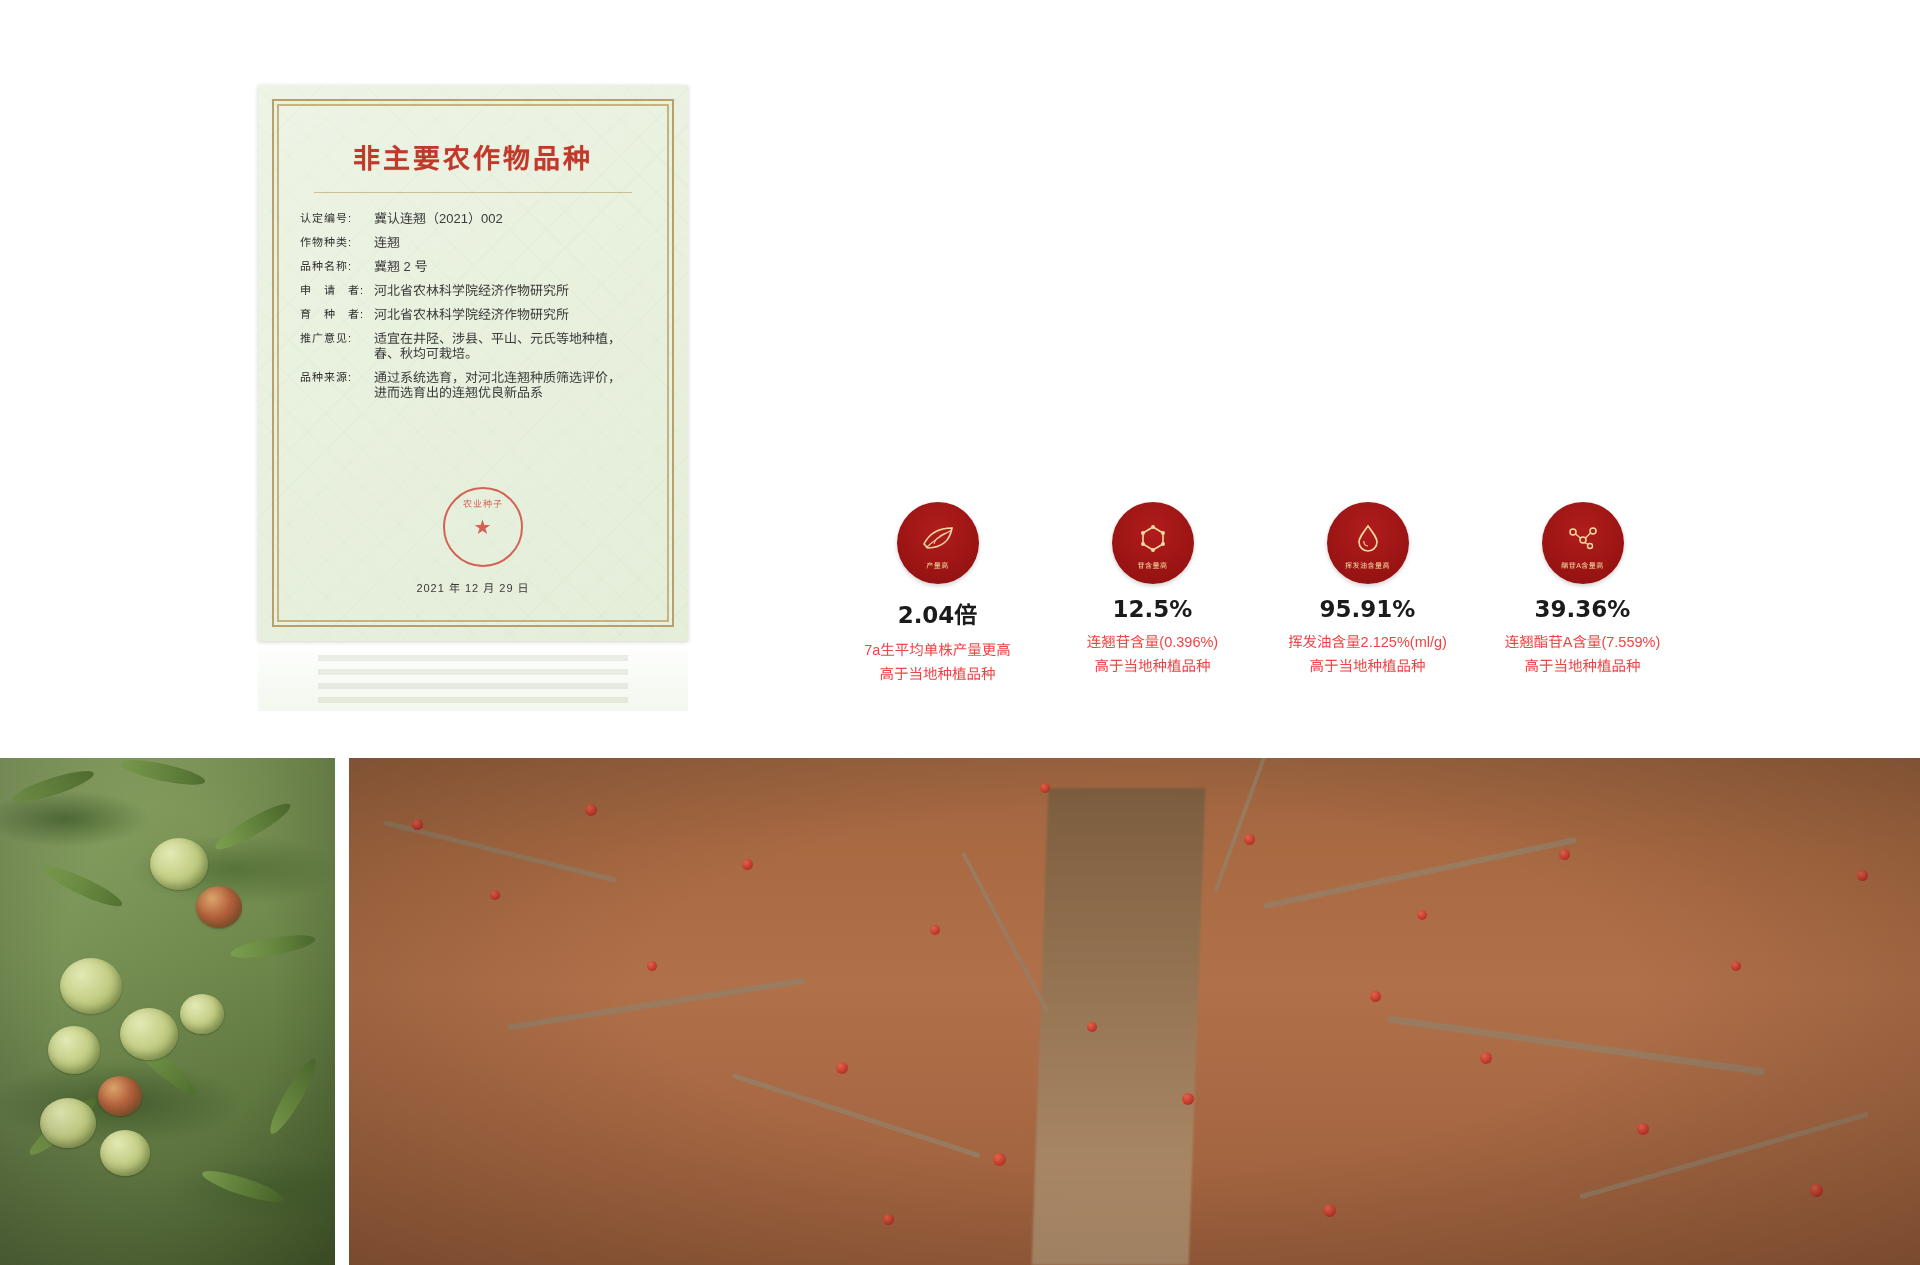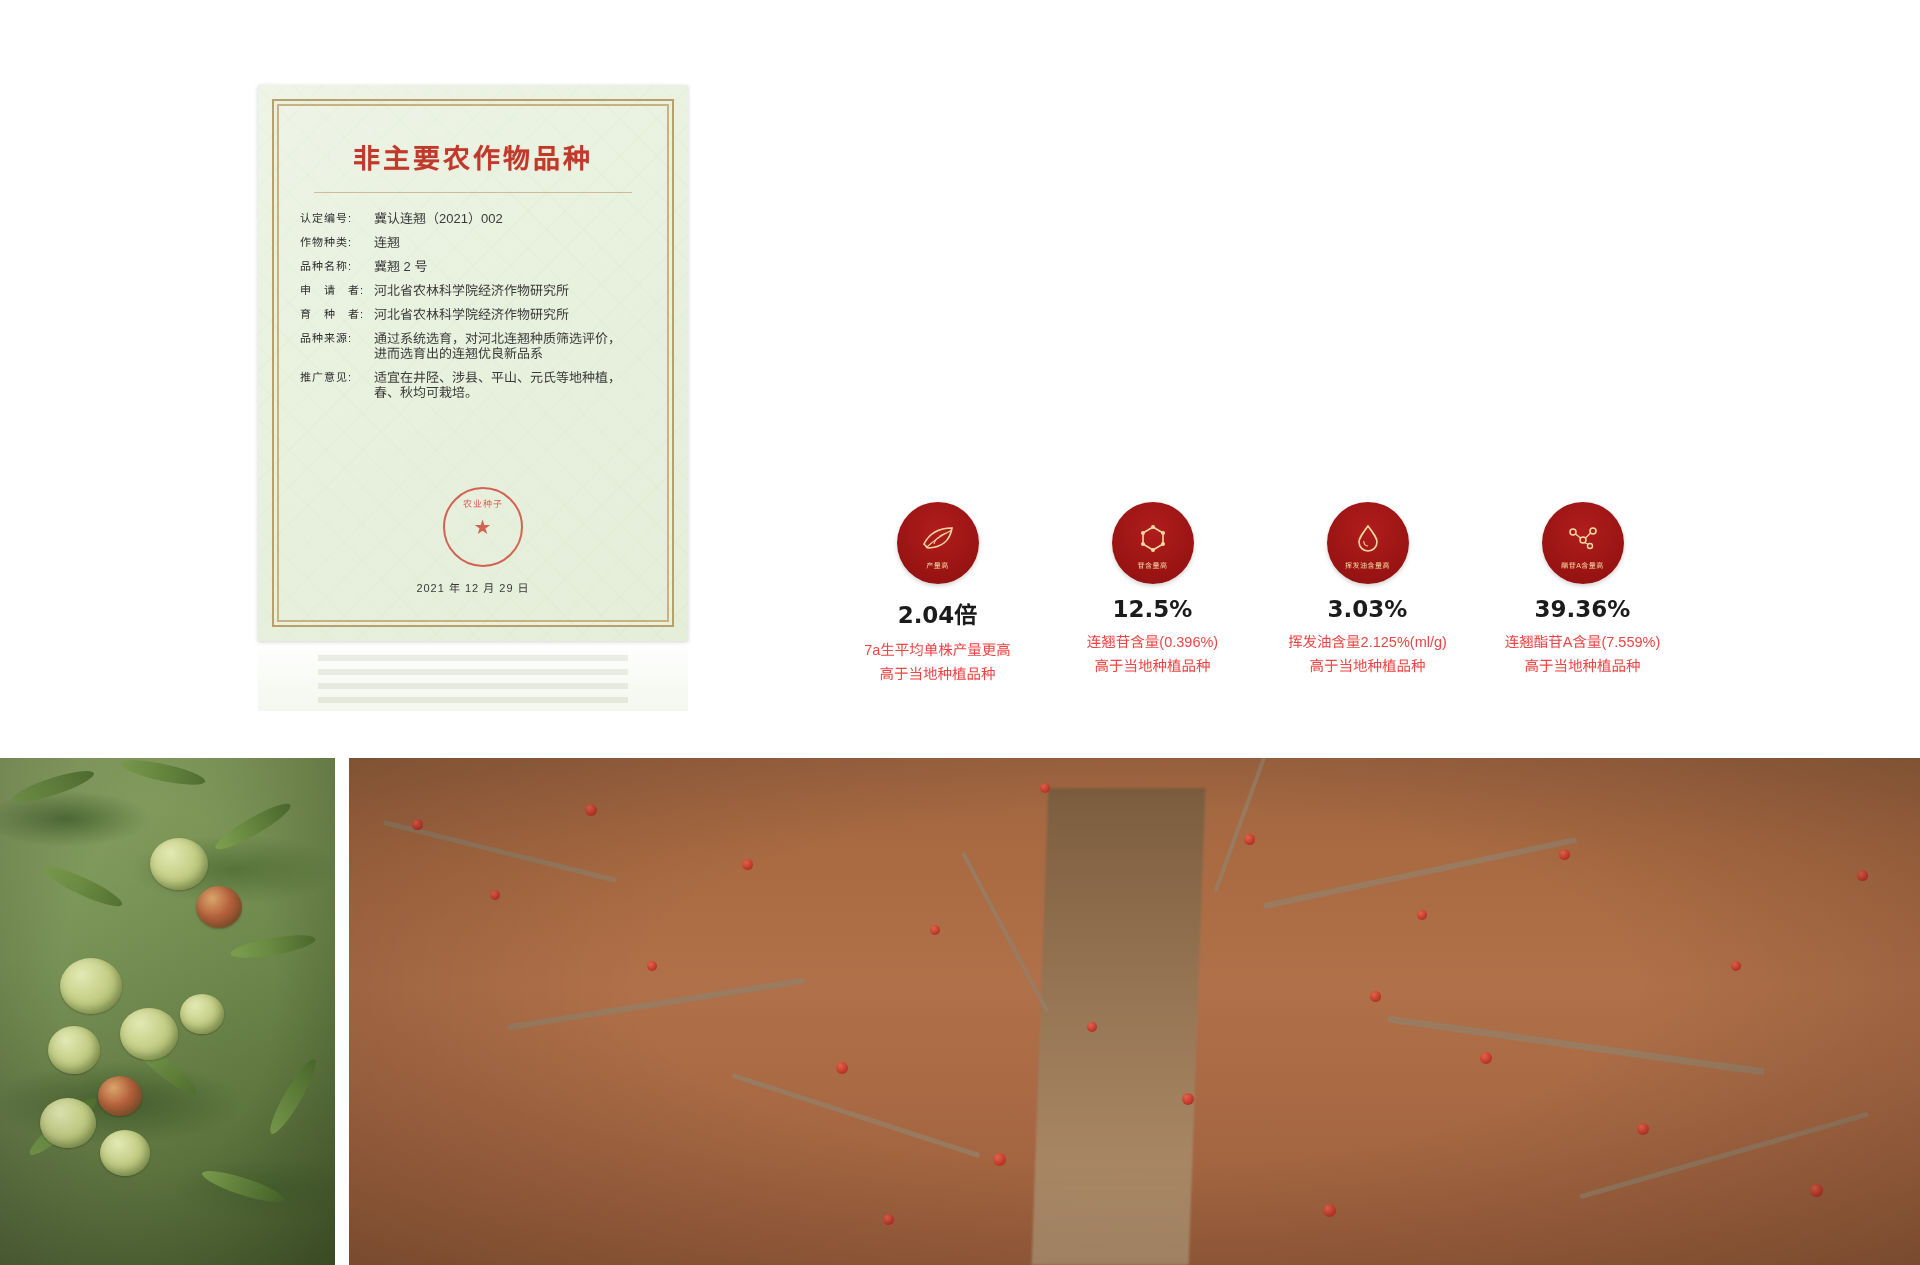--- a/index.html
+++ b/index.html
@@ -347,31 +347,31 @@
           </div>
           <div class="cert-row">
             <span class="cert-label">申　请　者:</span>
             <span class="cert-value">河北省农林科学院经济作物研究所</span>
           </div>
           <div class="cert-row">
             <span class="cert-label">育　种　者:</span>
             <span class="cert-value">河北省农林科学院经济作物研究所</span>
           </div>
           <div class="cert-row">
+            <span class="cert-label">推广意见:</span>
+            <span class="cert-value">
+              <span>适宜在井陉、涉县、平山、元氏等地种植，</span>
+              <span class="l2">春、秋均可栽培。</span>
+            </span>
+          </div>
+          <div class="cert-row">
             <span class="cert-label">品种来源:</span>
             <span class="cert-value">
               <span>通过系统选育，对河北连翘种质筛选评价，</span>
               <span class="l2">进而选育出的连翘优良新品系</span>
-            </span>
-          </div>
-          <div class="cert-row">
-            <span class="cert-label">推广意见:</span>
-            <span class="cert-value">
-              <span>适宜在井陉、涉县、平山、元氏等地种植，</span>
-              <span class="l2">春、秋均可栽培。</span>
             </span>
           </div>
         </div>
       </div>
 
       <div class="cert-seal">
         <span class="star">★</span>
         <span style="position:absolute;top:10px;left:0;right:0;">农业种子</span>
       </div>
       <div class="cert-date">2021 年 12 月 29 日</div>
@@ -424,21 +424,21 @@
     </div>
 
     <div class="stat">
       <div class="stat-badge">
         <svg viewBox="0 0 36 32" aria-hidden="true">
           <path d="M18 4 C24 12 27 16 27 20 A9 9 0 0 1 9 20 C9 16 12 12 18 4 Z" fill="none" stroke="#f3d9a0" stroke-width="1.6"></path>
           <path d="M14 19 a4 4 0 0 0 4 5" fill="none" stroke="#f3d9a0" stroke-width="1.1"></path>
         </svg>
         <div class="badge-caption">挥发油含量高</div>
       </div>
-      <div class="stat-value">3.03%</div>
+      <div class="stat-value">95.91%</div>
       <div class="stat-desc">
         <div>挥发油含量2.125%(ml/g)</div>
         <div>高于当地种植品种</div>
       </div>
     </div>
 
     <div class="stat">
       <div class="stat-badge">
         <svg viewBox="0 0 36 32" aria-hidden="true">
           <circle cx="8" cy="10" r="3" fill="none" stroke="#f3d9a0" stroke-width="1.5"></circle>

